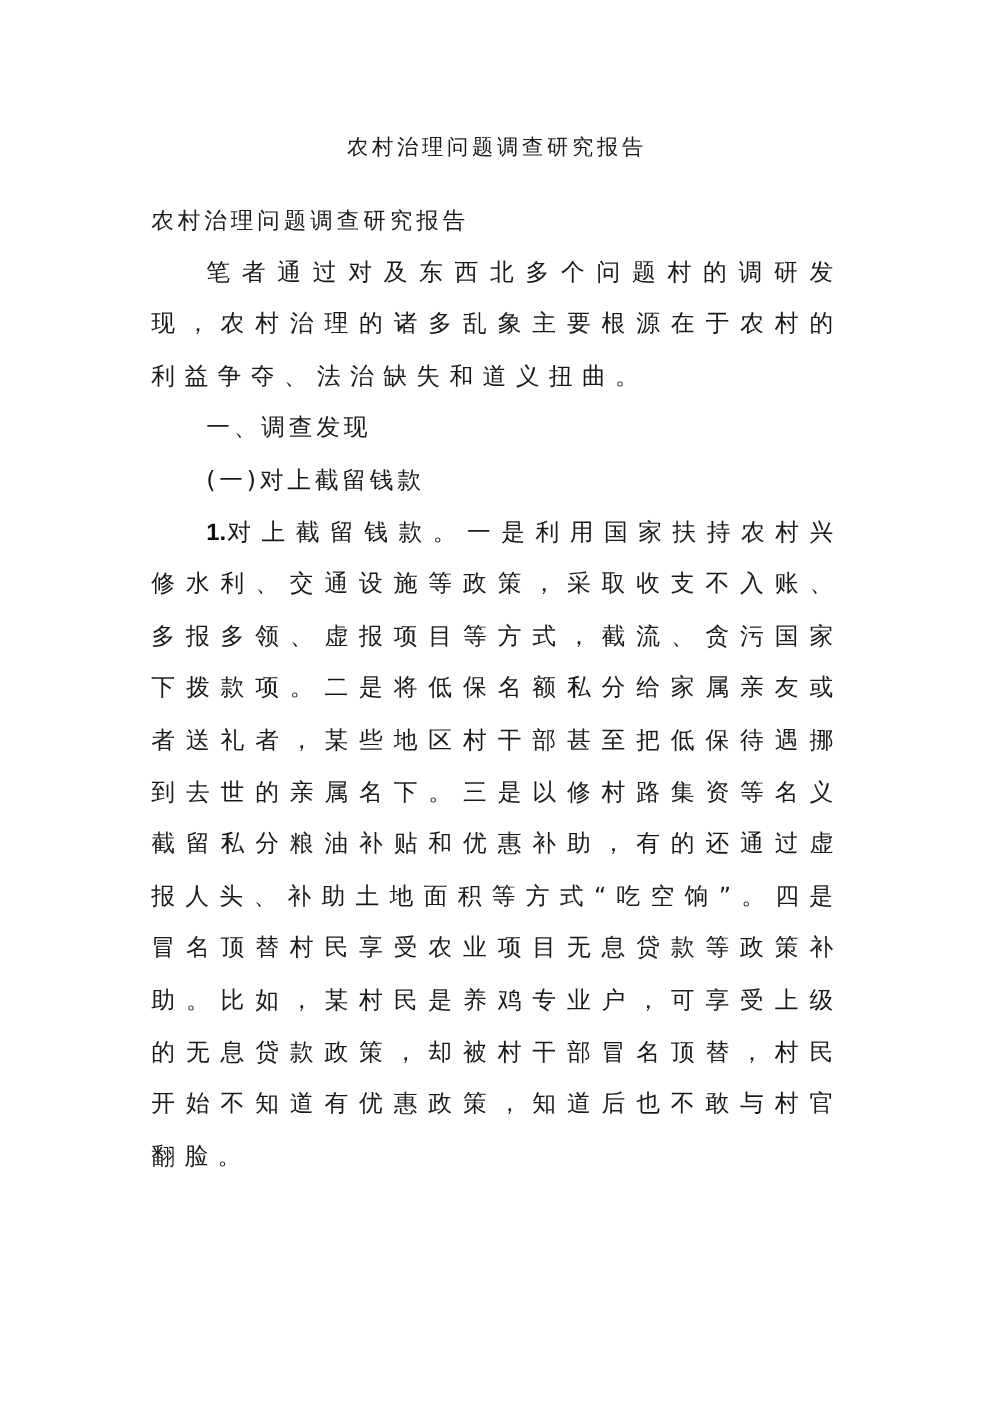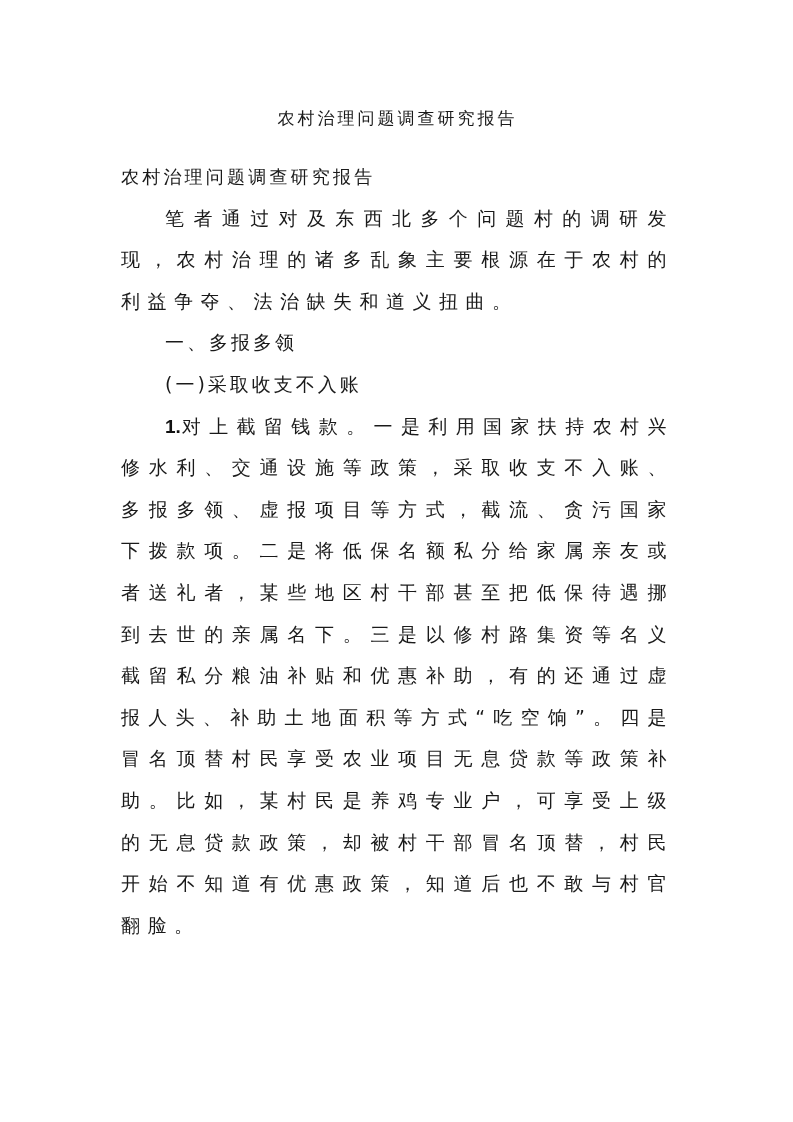--- a/index.html
+++ b/index.html
@@ -62,18 +62,18 @@
   </style>
 </head>
 <body>
 
 <div class="page">
   <div class="title">农村治理问题调查研究报告</div>
 
   <div class="body">
     <p class="subtitle-line">农村治理问题调查研究报告</p>
     <p class="indent">笔者通过对及东西北多个问题村的调研发现，农村治理的诸多乱象主要根源在于农村的利益争夺、法治缺失和道义扭曲。</p>
-    <p class="indent sub-head">一、多报多领</p>
-    <p class="indent sub-head">(一)采取收支不入账</p>
+    <p class="indent sub-head">一、调查发现</p>
+    <p class="indent sub-head">(一)对上截留钱款</p>
     <p class="indent"><span class="num">1.</span><span>对上截留钱款。一是利用国家扶持农村兴修水利、交通设施等政策，采取收支不入账、多报多领、虚报项目等方式，截流、贪污国家下拨款项。二是将低保名额私分给家属亲友或者送礼者，某些地区村干部甚至把低保待遇挪到去世的亲属名下。三是以修村路集资等名义截留私分粮油补贴和优惠补助，有的还通过虚报人头、补助土地面积等方式“吃空饷”。四是冒名顶替村民享受农业项目无息贷款等政策补助。比如，某村民是养鸡专业户，可享受上级的无息贷款政策，却被村干部冒名顶替，村民开始不知道有优惠政策，知道后也不敢与村官翻脸。</span></p>
 
   </div>
 </div>
 
 </body></html>

